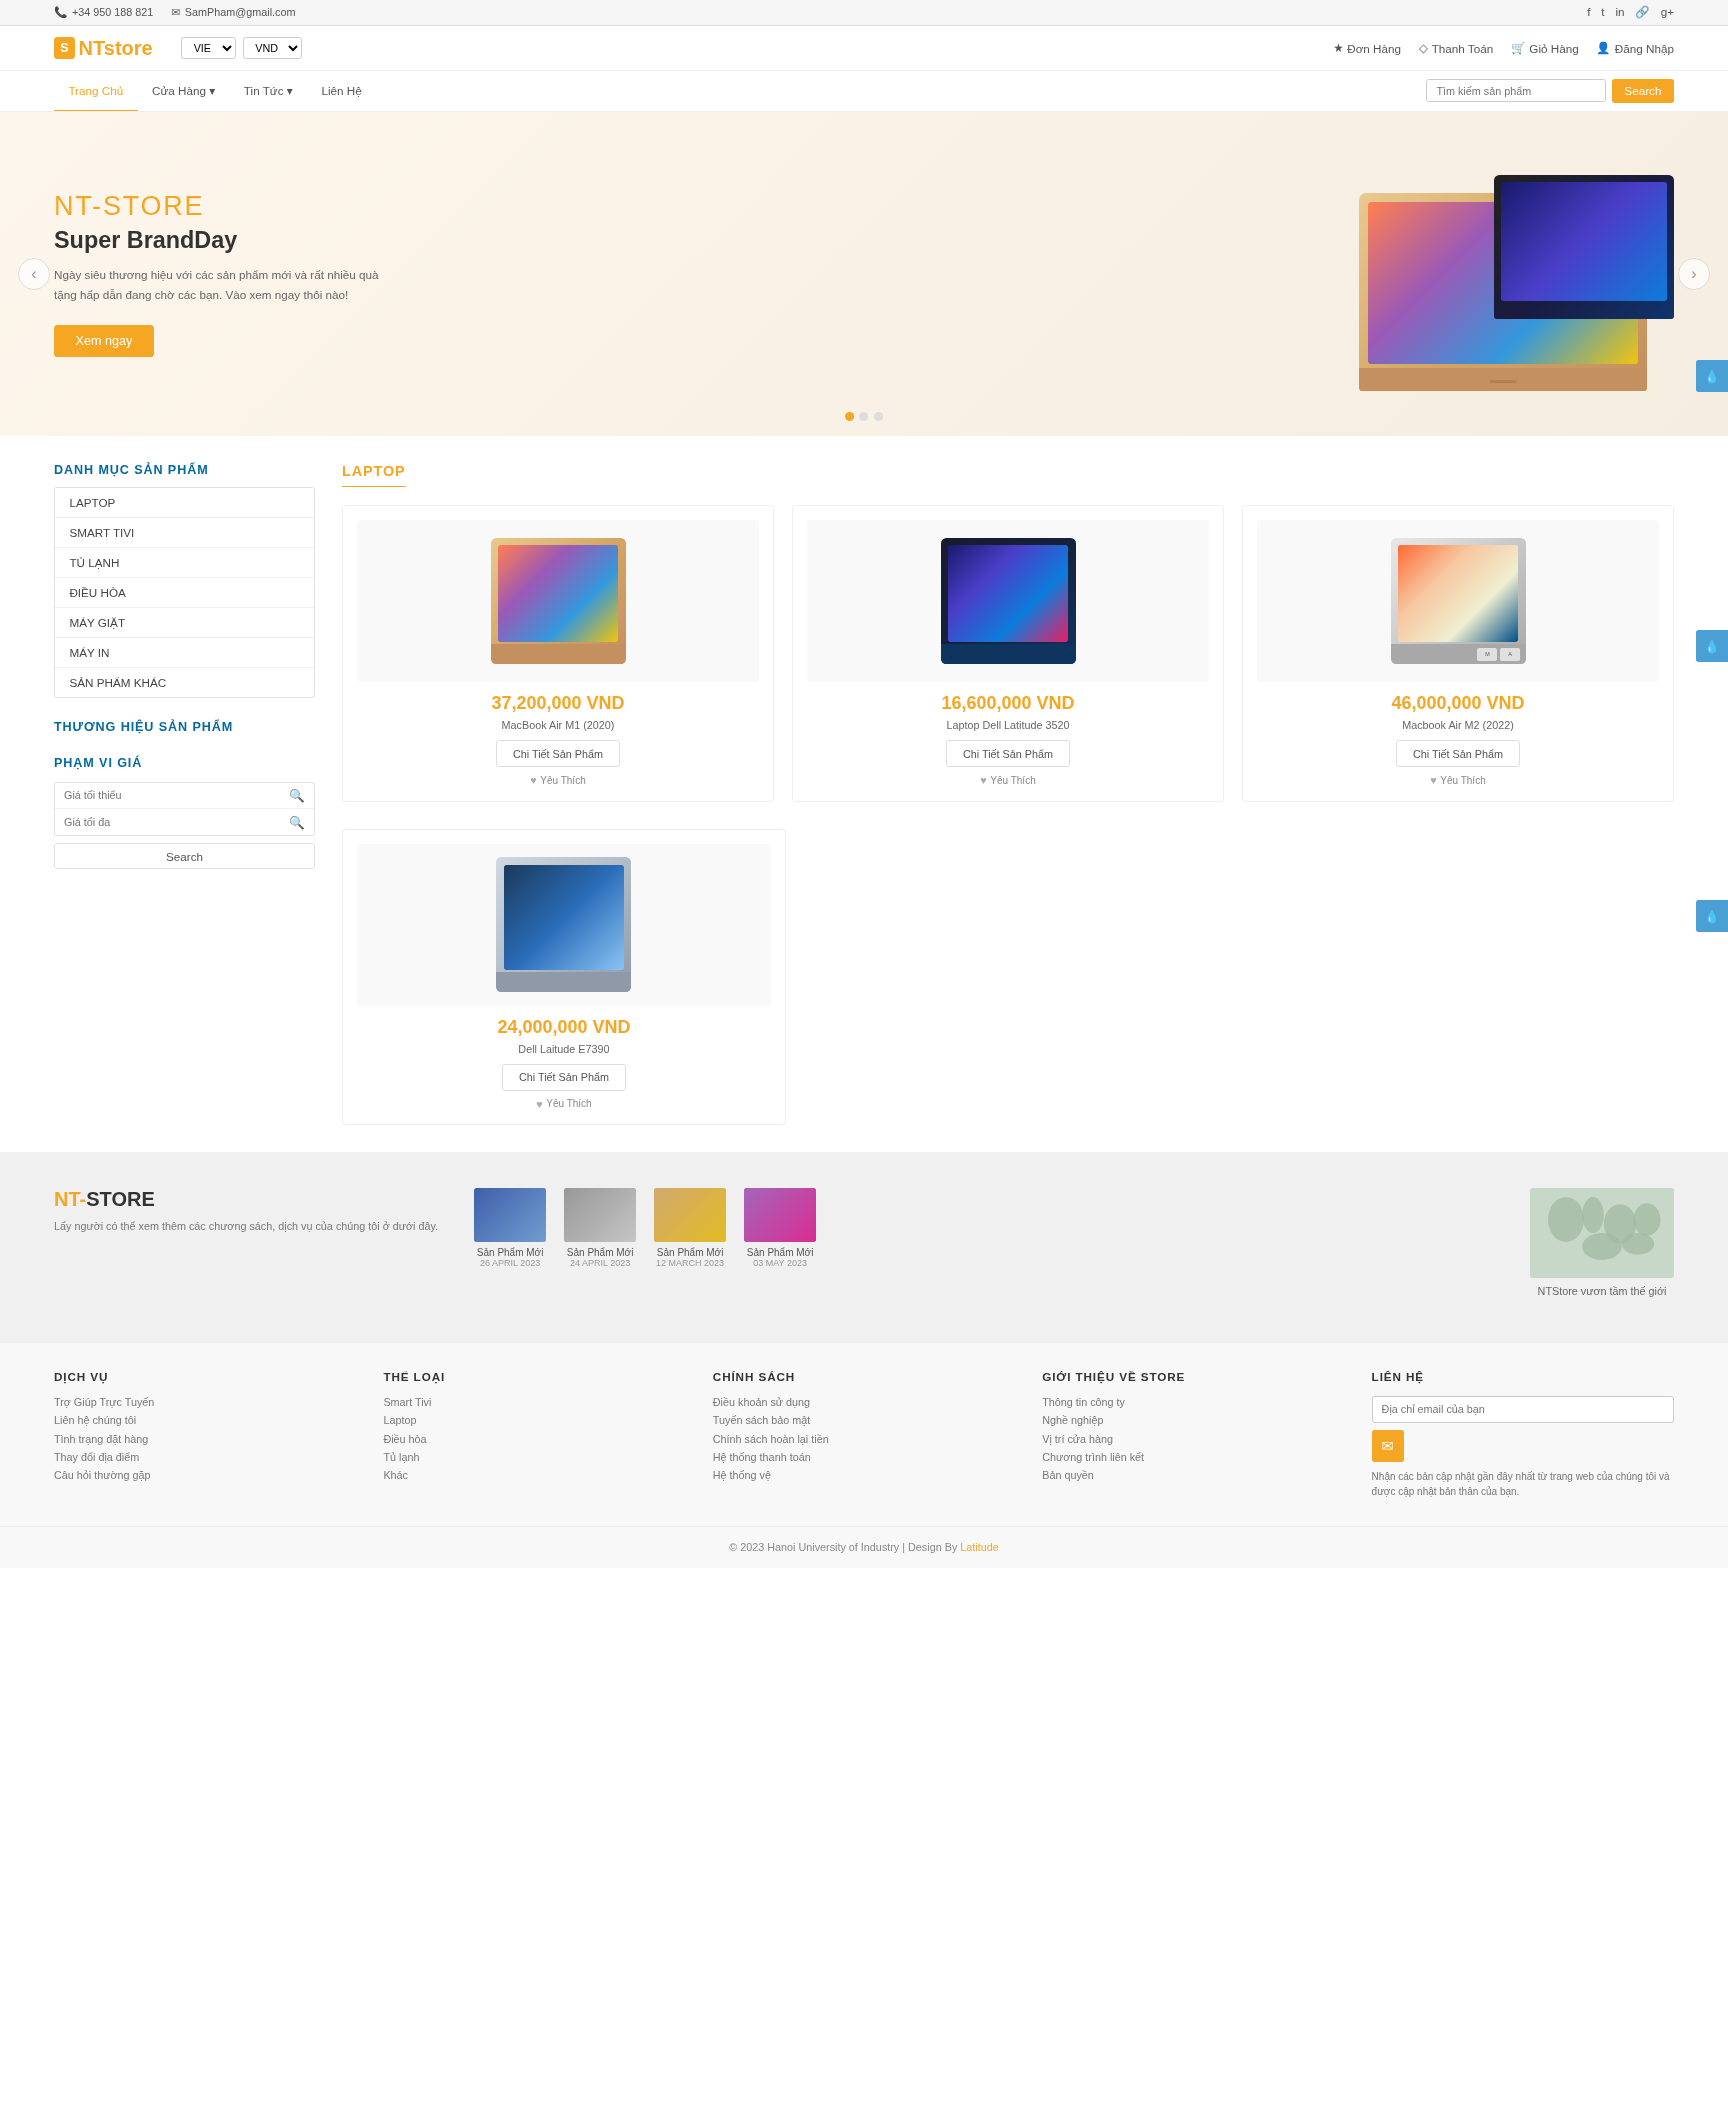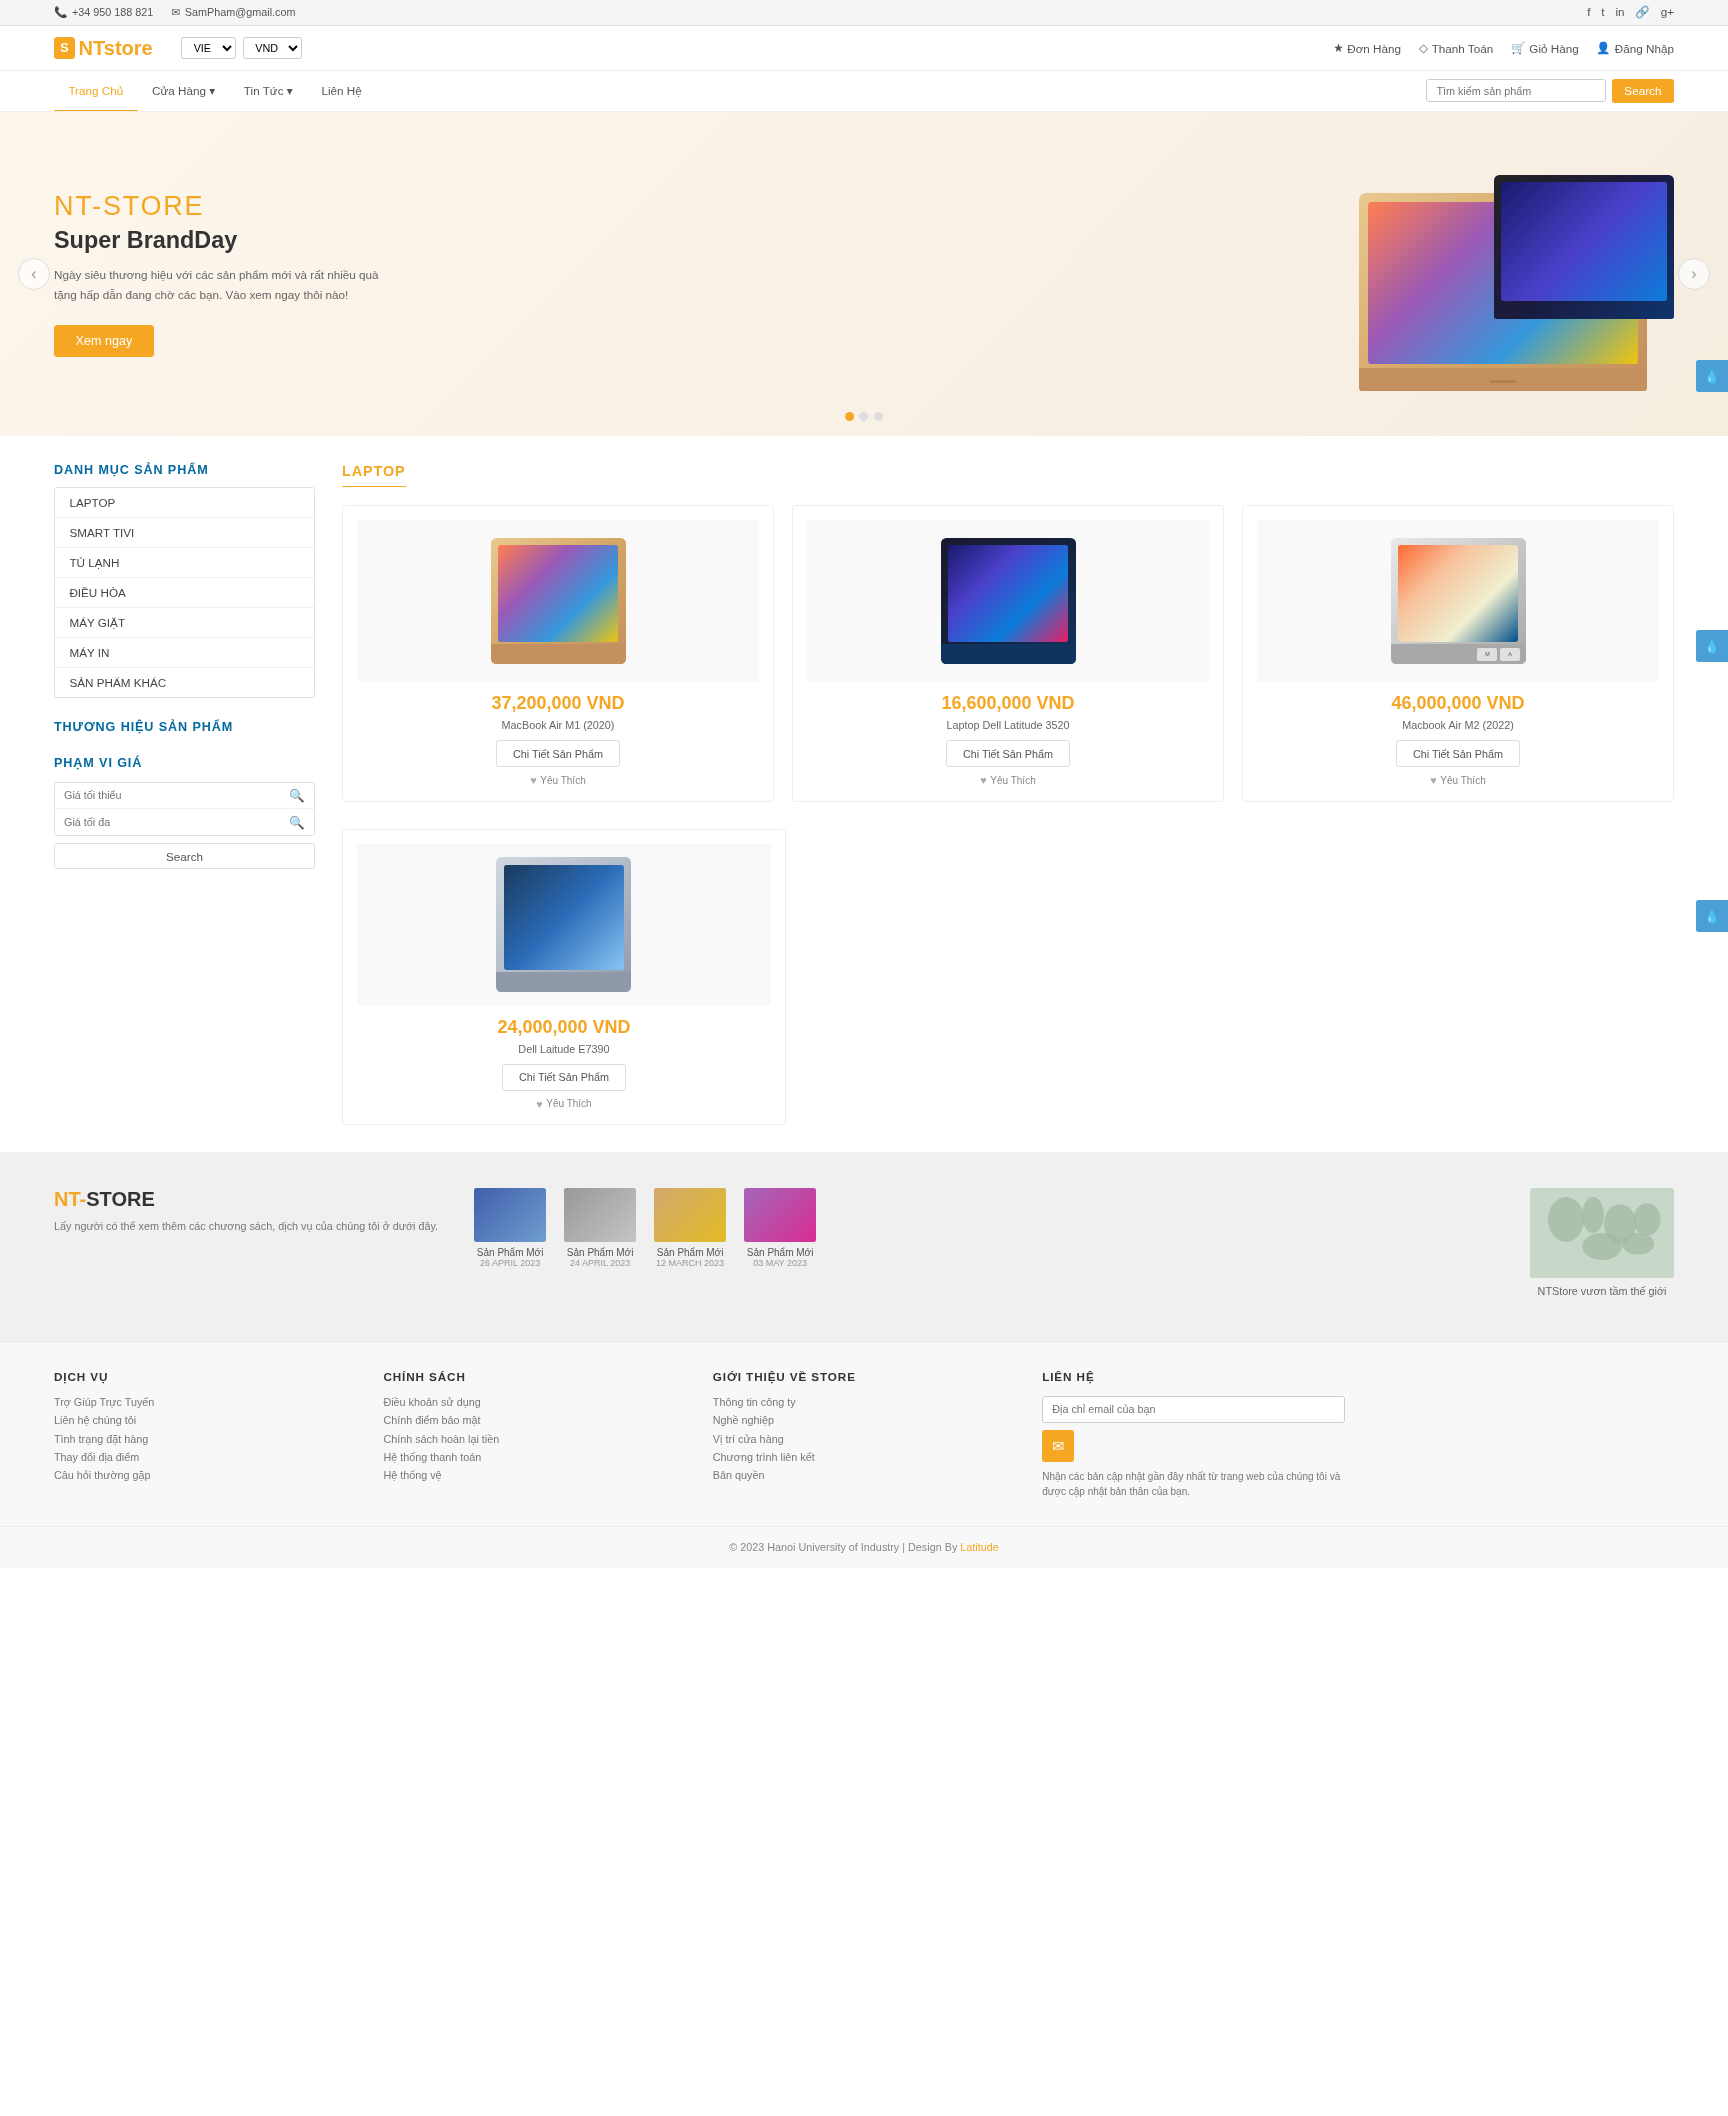--- a/index.html
+++ b/index.html
@@ -366,25 +366,33 @@
 
   <div class="footer-col">
     <div class="footer-col-title">DỊCH VỤ</div>
     <a href="#">Trợ Giúp Trực Tuyến</a>
     <a href="#">Liên hệ chúng tôi</a>
     <a href="#">Tình trạng đặt hàng</a>
     <a href="#">Thay đổi địa điểm</a>
     <a href="#">Câu hỏi thường gặp</a>
   </div>
 
+  <div class="footer-col">
+    <div class="footer-col-title">THỂ LOẠI</div>
+    <a href="#">Smart Tivi</a>
+    <a href="#">Laptop</a>
+    <a href="#">Điều hòa</a>
+    <a href="#">Tủ lạnh</a>
+    <a href="#">Khác</a>
+  </div>
 
   <div class="footer-col">
     <div class="footer-col-title">CHÍNH SÁCH</div>
     <a href="#">Điều khoản sử dụng</a>
-    <a href="#">Chính điểm bảo mật</a>
+    <a href="#">Tuyến sách bảo mật</a>
     <a href="#">Chính sách hoàn lại tiền</a>
     <a href="#">Hệ thống thanh toán</a>
     <a href="#">Hệ thống vệ</a>
   </div>
 
   <div class="footer-col">
     <div class="footer-col-title">GIỚI THIỆU VỀ STORE</div>
     <a href="#">Thông tin công ty</a>
     <a href="#">Nghề nghiệp</a>
     <a href="#">Vị trí cửa hàng</a>

